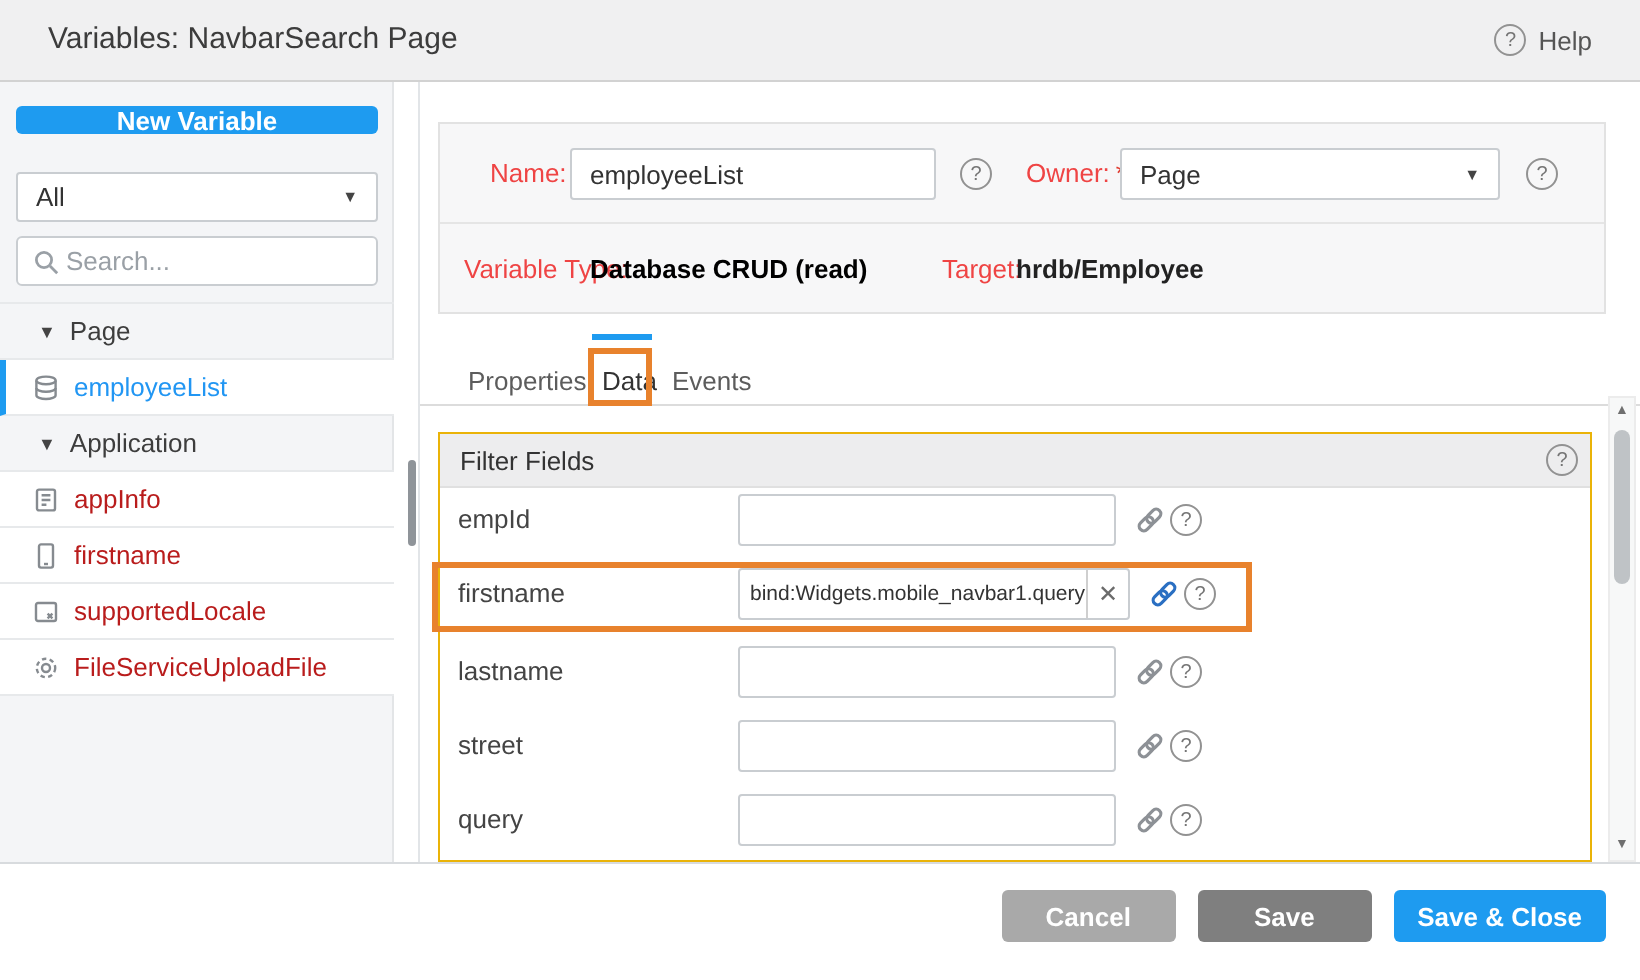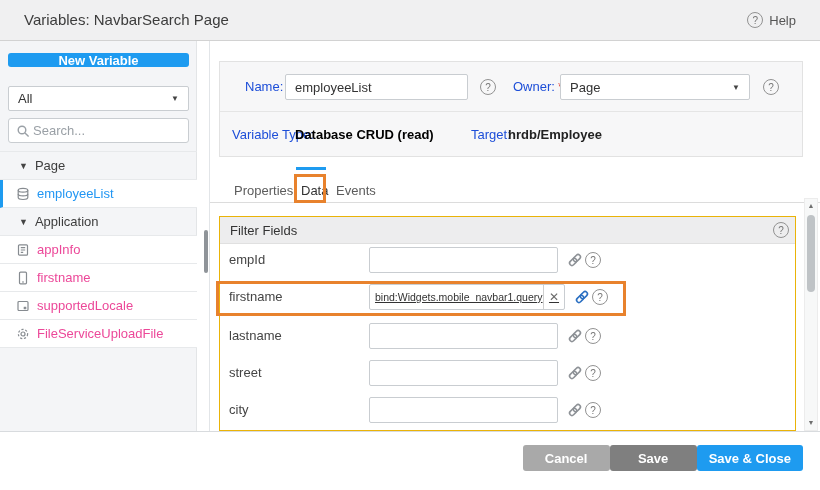--- a/index.html
+++ b/index.html
@@ -37,37 +37,37 @@
   .sb-search { position:absolute; left:8px; top:77px; width:181px; height:25px;
     background:#fff; border:1px solid #c9cdd1; border-radius:3px; }
   .sb-search svg { position:absolute; left:7px; top:5px; }
   .sb-search input { position:absolute; left:24px; top:0; width:150px; height:23px;
     border:none; outline:none; font-family:inherit; font-size:13px; color:#555;
     background:transparent; }
   .sb-search input::placeholder { color:#9aa0a6; }
 
   .tree { position:absolute; left:0; top:110px; width:197px; border-top:1px solid #e7e9eb; }
   .tree-row { height:28px; display:flex; align-items:center; gap:7px;
-    border-bottom:1px solid #e7e9eb; color:#ec4899; cursor:pointer; }
+    border-bottom:1px solid #e7e9eb; color:#b91c1c; cursor:pointer; }
   .tree-row.group { padding-left:19px; color:#3d3d3d; }
   .tree-row.group .caret { font-size:9px; }
   .tree-row.item { padding-left:16px; background:#fff; }
   .tree-row.item svg { flex:0 0 auto; color:#868b90; }
   .tree-row.selected { border-left:3px solid #1e9bf0; padding-left:13px; color:#2196f3; }
   .sb-scroll-thumb { position:absolute; left:204px; top:230px; width:4px; height:43px;
     background:#8f9499; border-radius:2px; cursor:pointer; }
 
   
   .main { position:absolute; left:209px; top:41px; width:611px; height:390px;
     background:#fff; border-left:1px solid #e2e5e8; }
 
   .form-panel { position:absolute; left:9px; top:20px; width:584px; height:96px;
     background:#f7f7f8; border:1px solid #e2e2e2; }
   .fp-row1 { position:absolute; left:0; top:0; width:100%; height:49px; }
-  .lbl { color:#1d4ed8; }
+  .lbl { color:#ef4444; }
   .req { color:#e03c31; margin-left:3px; }
   .name-group { position:absolute; left:25px; top:0; line-height:49px; }
   .name-input { position:absolute; left:65px; top:12px; width:183px; height:26px;
     border:1px solid #c9cdd1; border-radius:2px; padding:0 9px; font-family:inherit;
     font-size:13px; color:#333; background:#fff; }
   .q-name { position:absolute; left:260px; top:17px; }
   .owner-group { position:absolute; left:293px; top:0; line-height:49px; }
   .owner-select { position:absolute; left:340px; top:12px; width:190px; height:26px;
     background:#fff; border:1px solid #c9cdd1; border-radius:2px;
     display:flex; align-items:center; justify-content:space-between;
@@ -104,21 +104,21 @@
   .f-row { position:absolute; left:0; width:100%; height:26px; }
   .f-label { position:absolute; left:9px; line-height:26px; color:#444; }
   .f-input { position:absolute; left:149px; top:0; width:189px; height:26px;
     border:1px solid #c9cdd1; border-radius:2px; padding:0 8px;
     font-family:inherit; font-size:12px; color:#333; background:#fff; }
   .link-btn { position:absolute; left:347px; top:5px; width:16px; height:16px;
     color:#8d9196; cursor:pointer; }
   .f-q { position:absolute; left:365px; top:5px; cursor:pointer; }
   .bind-box { position:absolute; left:149px; top:0; width:196px; height:26px;
     border:1px solid #c9cdd1; border-radius:2px; background:#fff;
-    display:flex; align-items:stretch;text-decoration:underline; }
+    display:flex; align-items:stretch; }
   .bind-text { flex:1; display:flex; align-items:center; padding:0 5px;
     font-size:10.5px; color:#333; white-space:nowrap; overflow:hidden; }
   .bind-clear { width:21px; border-left:1px solid #cfcfcf; display:flex;
     align-items:center; justify-content:center; color:#6b6b6b; font-size:12px;
     cursor:pointer; }
   .link-btn.bound { color:#2a6fc2; left:354px; }
   .f-q.shift { left:372px; }
   .row-highlight { position:absolute; left:6px; top:240px; width:410px; height:35px;
     border:3px solid #e8822d; pointer-events:none; }
 
@@ -129,21 +129,21 @@
     font-size:7px; color:#6f6f6f; line-height:12px; cursor:pointer; }
   .sb-arrow.up { top:1px; }
   .sb-arrow.down { bottom:1px; }
   .sb-thumb { position:absolute; left:2px; top:16px; width:8px; height:77px;
     background:#bfc3c6; border-radius:4px; cursor:pointer; }
 
   
   .footer { position:absolute; left:0; top:431px; width:820px; height:53px;
     background:#fff; border-top:1px solid #d8dbde;
     display:flex; align-items:center; justify-content:flex-end;
-    padding-right:17px; }
+    gap:11px; padding-right:17px; }
   .btn { height:26px; min-width:87px; padding:0 12px; border:none; border-radius:3px;
     color:#fff; font-weight:bold; font-size:13px; font-family:inherit; cursor:pointer; }
   .btn-cancel { background:#a9a9a9; }
   .btn-save { background:#7f7f7f; }
   .btn-save-close { background:#1e9bf0; }
 </style>
 </head>
 <body>
 
 <div id="app">
@@ -314,21 +314,21 @@
             <g transform="rotate(-45 12 12)">
                 <rect x="2" y="8.5" width="12" height="7" rx="3.5"></rect>
                 <rect x="10" y="8.5" width="12" height="7" rx="3.5"></rect>
               </g>
           </svg>
         </span>
         <span class="qmark f-q">?</span>
       </div>
 
       <div class="f-row" style="top:180px">
-        <span class="f-label">city</span>
+        <span class="f-label">query</span>
         <input class="f-input" type="text" value="" style="">
         <span class="link-btn">
           <svg width="16" height="16" viewBox="0 0 24 24" fill="none" stroke="currentColor" stroke-width="2.4" stroke-linecap="round">
             <g transform="rotate(-45 12 12)">
                 <rect x="2" y="8.5" width="12" height="7" rx="3.5"></rect>
                 <rect x="10" y="8.5" width="12" height="7" rx="3.5"></rect>
               </g>
           </svg>
         </span>
         <span class="qmark f-q">?</span>

